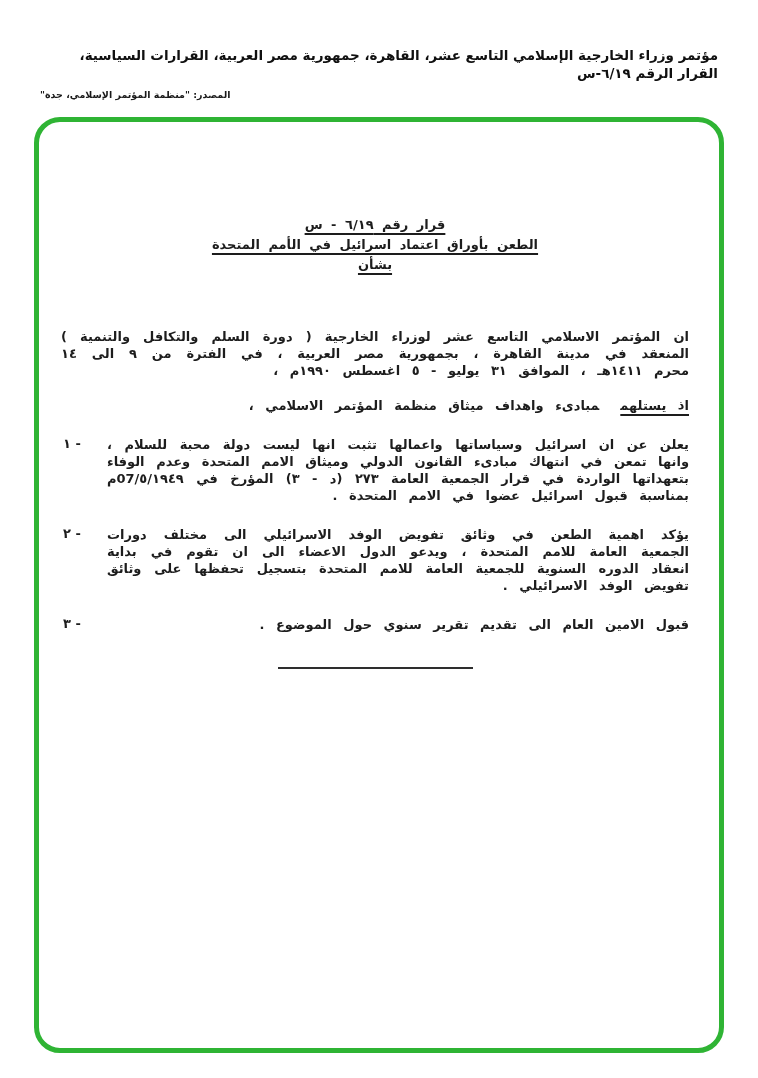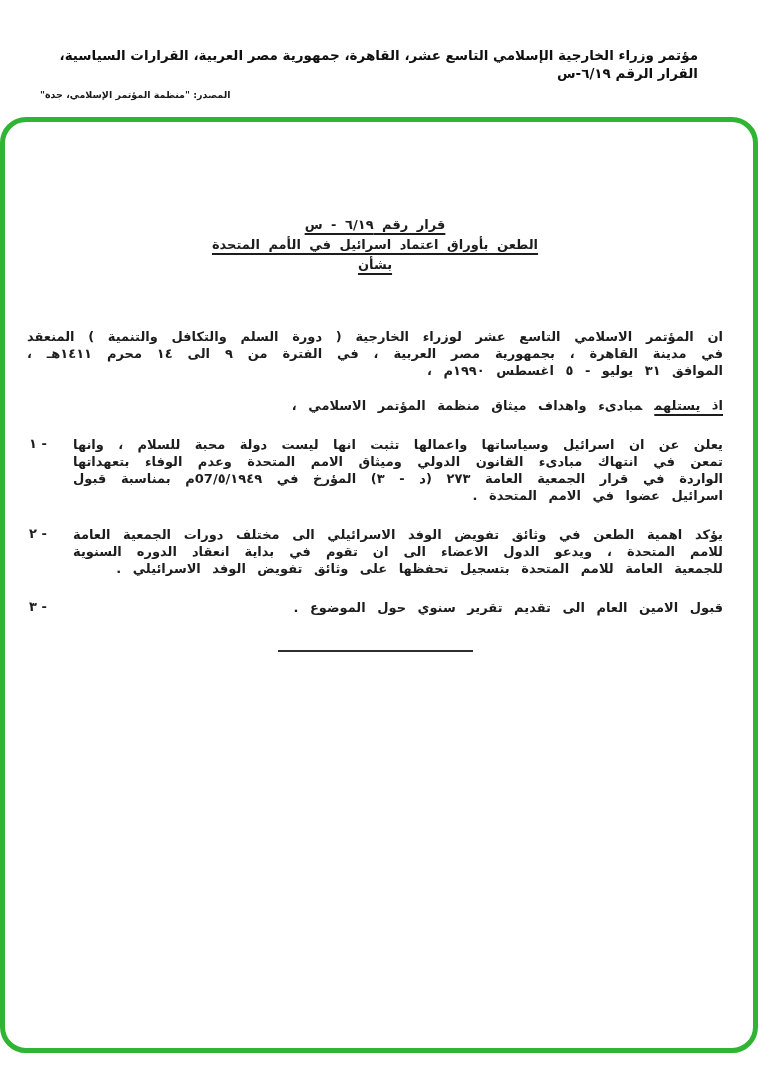--- a/index.html
+++ b/index.html
@@ -10,35 +10,35 @@
   html,body{margin:0;padding:0;}
   body{
     width:758px;height:1078px;
     background:#ffffff;
     font-family:"DejaVu Sans", sans-serif;
     color:var(--text-color);
   }
   .page{width:758px;height:1078px;position:relative;overflow:hidden;}
 
   
-  .header{padding:46px 60px 0 40px;}
+  .header{padding:46px 40px 0 40px;}
   .header-title{
     direction:rtl;text-align:right;
     font-size:13.5px;font-weight:bold;color:#101010;
     line-height:1.35;letter-spacing:0.2px;
   }
   .header-source{
     direction:rtl;text-align:left;
     font-size:9.5px;font-weight:bold;color:#1a1a1a;
     margin-top:7px;
   }
 
   
   .doc-frame{
-    width:758px;height:936px;
+    width:690px;height:936px;
     margin:17px auto 0 auto;
     border:5px solid var(--frame-color);
     border-radius:26px;
     background:#ffffff;
     padding:92px 30px 0 22px;
     overflow:hidden;
   }
 
   .doc-title{direction:rtl;text-align:center;margin-bottom:54px;}
   .doc-title .t{
@@ -59,21 +59,21 @@
     letter-spacing:3.5px;word-spacing:7px;
     line-height:17px;
     color:var(--text-color);
     margin:18px 0 0 0;
   }
   .para.first{margin-top:15px;}
   .lead{
     text-decoration:underline;
     text-decoration-thickness:1.5px;
     text-underline-offset:4px;
-    margin-left:12px;
+    margin-left:21px;
   }
 
   .items{margin-top:22px;}
   .item{
     position:relative;
     direction:rtl;
     padding-left:46px;
     margin-top:22px;
   }
   .item-num{

